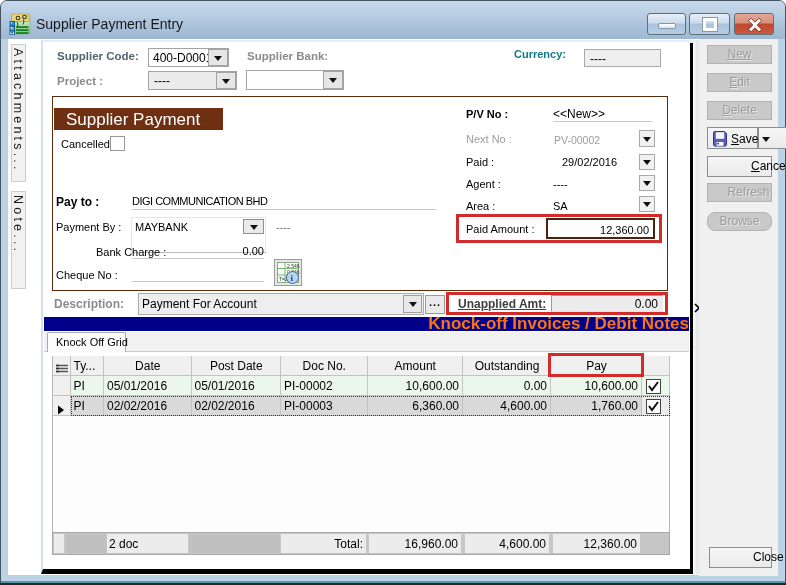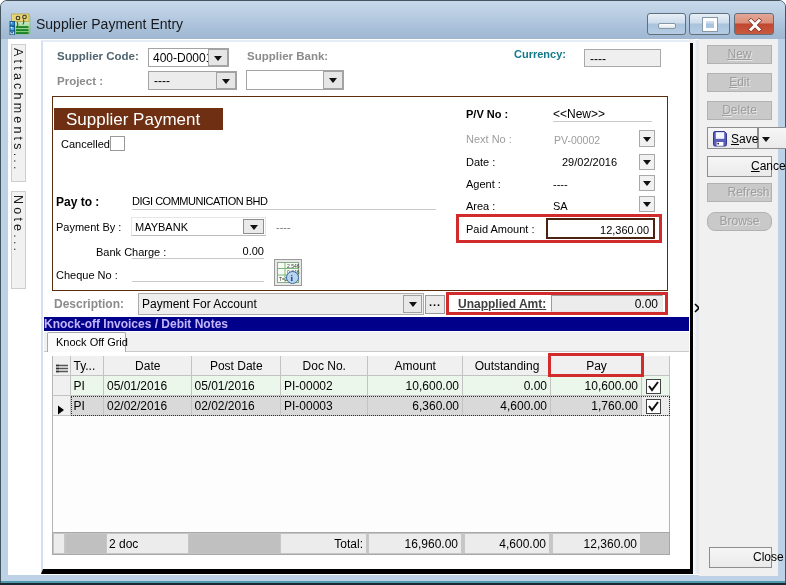--- a/index.html
+++ b/index.html
@@ -133,21 +133,21 @@
 <div class="abs" style="left:54px;top:108px;width:169px;height:22px;background:#6e2f12;">
   <div class="abs" style="left:12px;top:2px;color:#fff;font-size:17px;">Supplier Payment</div>
 </div>
 <div class="abs lbl f11" style="left:61px;top:138px;">Cancelled</div>
 <div class="abs" style="left:110px;top:136px;width:15px;height:15px;background:#fff;border:1px solid #9a9a9a;"></div>
 
 <div class="abs blbl" style="left:56px;top:195px;">Pay to :</div>
 <div class="abs lbl f11" style="left:132px;top:195px;letter-spacing:-0.5px;">DIGI COMMUNICATION BHD</div>
 <div class="abs fline" style="left:132px;top:195px;width:304px;height:15px;"></div>
 <div class="abs lbl f11" style="left:56px;top:221px;">Payment By :</div>
-<div class="abs" style="left:131px;top:217px;width:135px;height:19px;border:1px solid #e6e6e6;border-bottom:1px solid #bdbdbd;background:#fff;">
+<div class="abs" style="left:131px;top:217px;width:135px;height:36px;border:1px solid #e6e6e6;border-bottom:1px solid #bdbdbd;background:#fff;">
   <div class="abs lbl f11" style="left:3px;top:3px;">MAYBANK</div>
   <div class="abs" style="right:1px;top:1px;width:21px;height:15px;background:#eaeaea;border:1px solid #8f8f8f;">
     <div style="position:absolute;left:50%;top:50%;margin:-2px 0 0 -4px;border-left:4px solid transparent;border-right:4px solid transparent;border-top:5px solid #111;"></div>
   </div>
 </div>
 <div class="abs lbl f11" style="left:276px;top:221px;color:#777;">----</div>
 <div class="abs lbl f11" style="left:56px;top:246px;margin-left:40px;">Bank Charge :</div>
 <div class="abs lbl f11" style="left:132px;top:245px;width:132px;text-align:right;">0.00</div>
 <div class="abs fline" style="left:132px;top:244px;width:132px;height:15px;"></div>
 <div class="abs lbl f11" style="left:56px;top:269px;">Cheque No :</div>
@@ -164,21 +164,21 @@
   <circle cx="18.5" cy="18.5" r="6" fill="#b8d4ee" stroke="#3a6aaa"></circle>
   <text x="16.5" y="22" font-size="9" font-weight="bold" fill="#1a3a8a" font-family="Liberation Serif">i</text>
 </svg>
 
 <div class="abs blbl" style="left:466px;top:108px;font-size:11px;">P/V No :</div>
 <div class="abs lbl" style="left:553px;top:107px;">&lt;&lt;New&gt;&gt;</div>
 <div class="abs fline" style="left:553px;top:108px;width:99px;height:14px;"></div>
 <div class="abs lbl f11" style="left:466px;top:133px;color:#9d9d9d;">Next No :</div>
 <div class="abs lbl f10" style="left:554px;top:134px;color:#9d9d9d;">PV-00002</div>
 <div class="abs ddbtn" style="left:639px;top:130px;width:16px;height:17px;"></div>
-<div class="abs lbl f11" style="left:466px;top:156px;">Date :</div>
+<div class="abs lbl f11" style="left:466px;top:156px;">Paid :</div>
 <div class="abs lbl f11" style="left:562px;top:156px;">29/02/2016</div>
 <div class="abs ddbtn" style="left:639px;top:154px;width:16px;height:16px;"></div>
 <div class="abs lbl f11" style="left:466px;top:178px;">Agent :</div>
 <div class="abs lbl f11" style="left:553px;top:178px;">----</div>
 <div class="abs ddbtn" style="left:639px;top:175px;width:16px;height:16px;"></div>
 <div class="abs lbl f11" style="left:466px;top:200px;">Area :</div>
 <div class="abs lbl f11" style="left:553px;top:200px;">SA</div>
 <div class="abs ddbtn" style="left:639px;top:196px;width:16px;height:16px;"></div>
 <div class="abs redbox" style="left:456px;top:214px;width:206px;height:29px;"></div>
 <div class="abs lbl f11" style="left:466px;top:223px;">Paid Amount :</div>
@@ -194,21 +194,21 @@
   </div>
 </div>
 <div class="abs" style="left:425px;top:295px;width:20px;height:19px;background:#eaeaea;border:1px solid #9a9a9a;text-align:center;font-size:11px;font-weight:bold;line-height:12px;letter-spacing:1px;">...</div>
 <div class="abs redbox" style="left:446px;top:292px;width:222px;height:23px;"></div>
 <div class="abs blbl" style="left:458px;top:297px;color:#404040;text-decoration:underline;">Unapplied Amt:</div>
 <div class="abs" style="left:551px;top:295px;width:112px;height:17px;background:#ececec;border:1px solid #9a9a9a;border-bottom-color:#e8e8e8;border-right-color:#e8e8e8;">
   <div class="abs lbl" style="right:4px;top:1px;">0.00</div>
 </div>
 
 <div class="abs" style="left:44px;top:317px;width:645px;height:14px;background:#00008a;">
-  <div style="text-align:left;color:#c4b5fd;font-weight:bold;font-size:12px;line-height:14px;">Knock-off Invoices / Debit Notes</div>
+  <div style="text-align:right;color:#f97316;font-weight:bold;font-size:17px;line-height:14px;">Knock-off Invoices / Debit Notes</div>
 </div>
 <div class="abs" style="left:44px;top:332px;width:645px;height:20px;background:#f1f1f1;border-bottom:1px solid #c9c9c9;"></div>
 <div class="abs" style="left:47px;top:332px;width:79px;height:20px;background:#fbfbfb;border:1px solid #a9a9a9;border-bottom:none;border-radius:2px 2px 0 0;">
   <div class="abs" style="left:8px;top:3px;font-size:11px;white-space:nowrap;">Knock Off Grid</div>
 </div>
 
 <div class="abs" style="left:52px;top:356px;width:618px;height:199px;border:1px solid #b5b5b5;background:#fdfdfd;"></div>
 <div id="grid">
     <div class="abs" style="left: 53px; top: 357px; width: 616px; height: 19px; background: rgb(240, 240, 240);"></div>
     <div class="abs" style="left: 52.5px; top: 356px; width: 18px; height: 20px; border-right: 1px solid rgb(195, 195, 195); border-bottom: 1px solid rgb(195, 195, 195); background: rgb(240, 240, 240);"></div>

